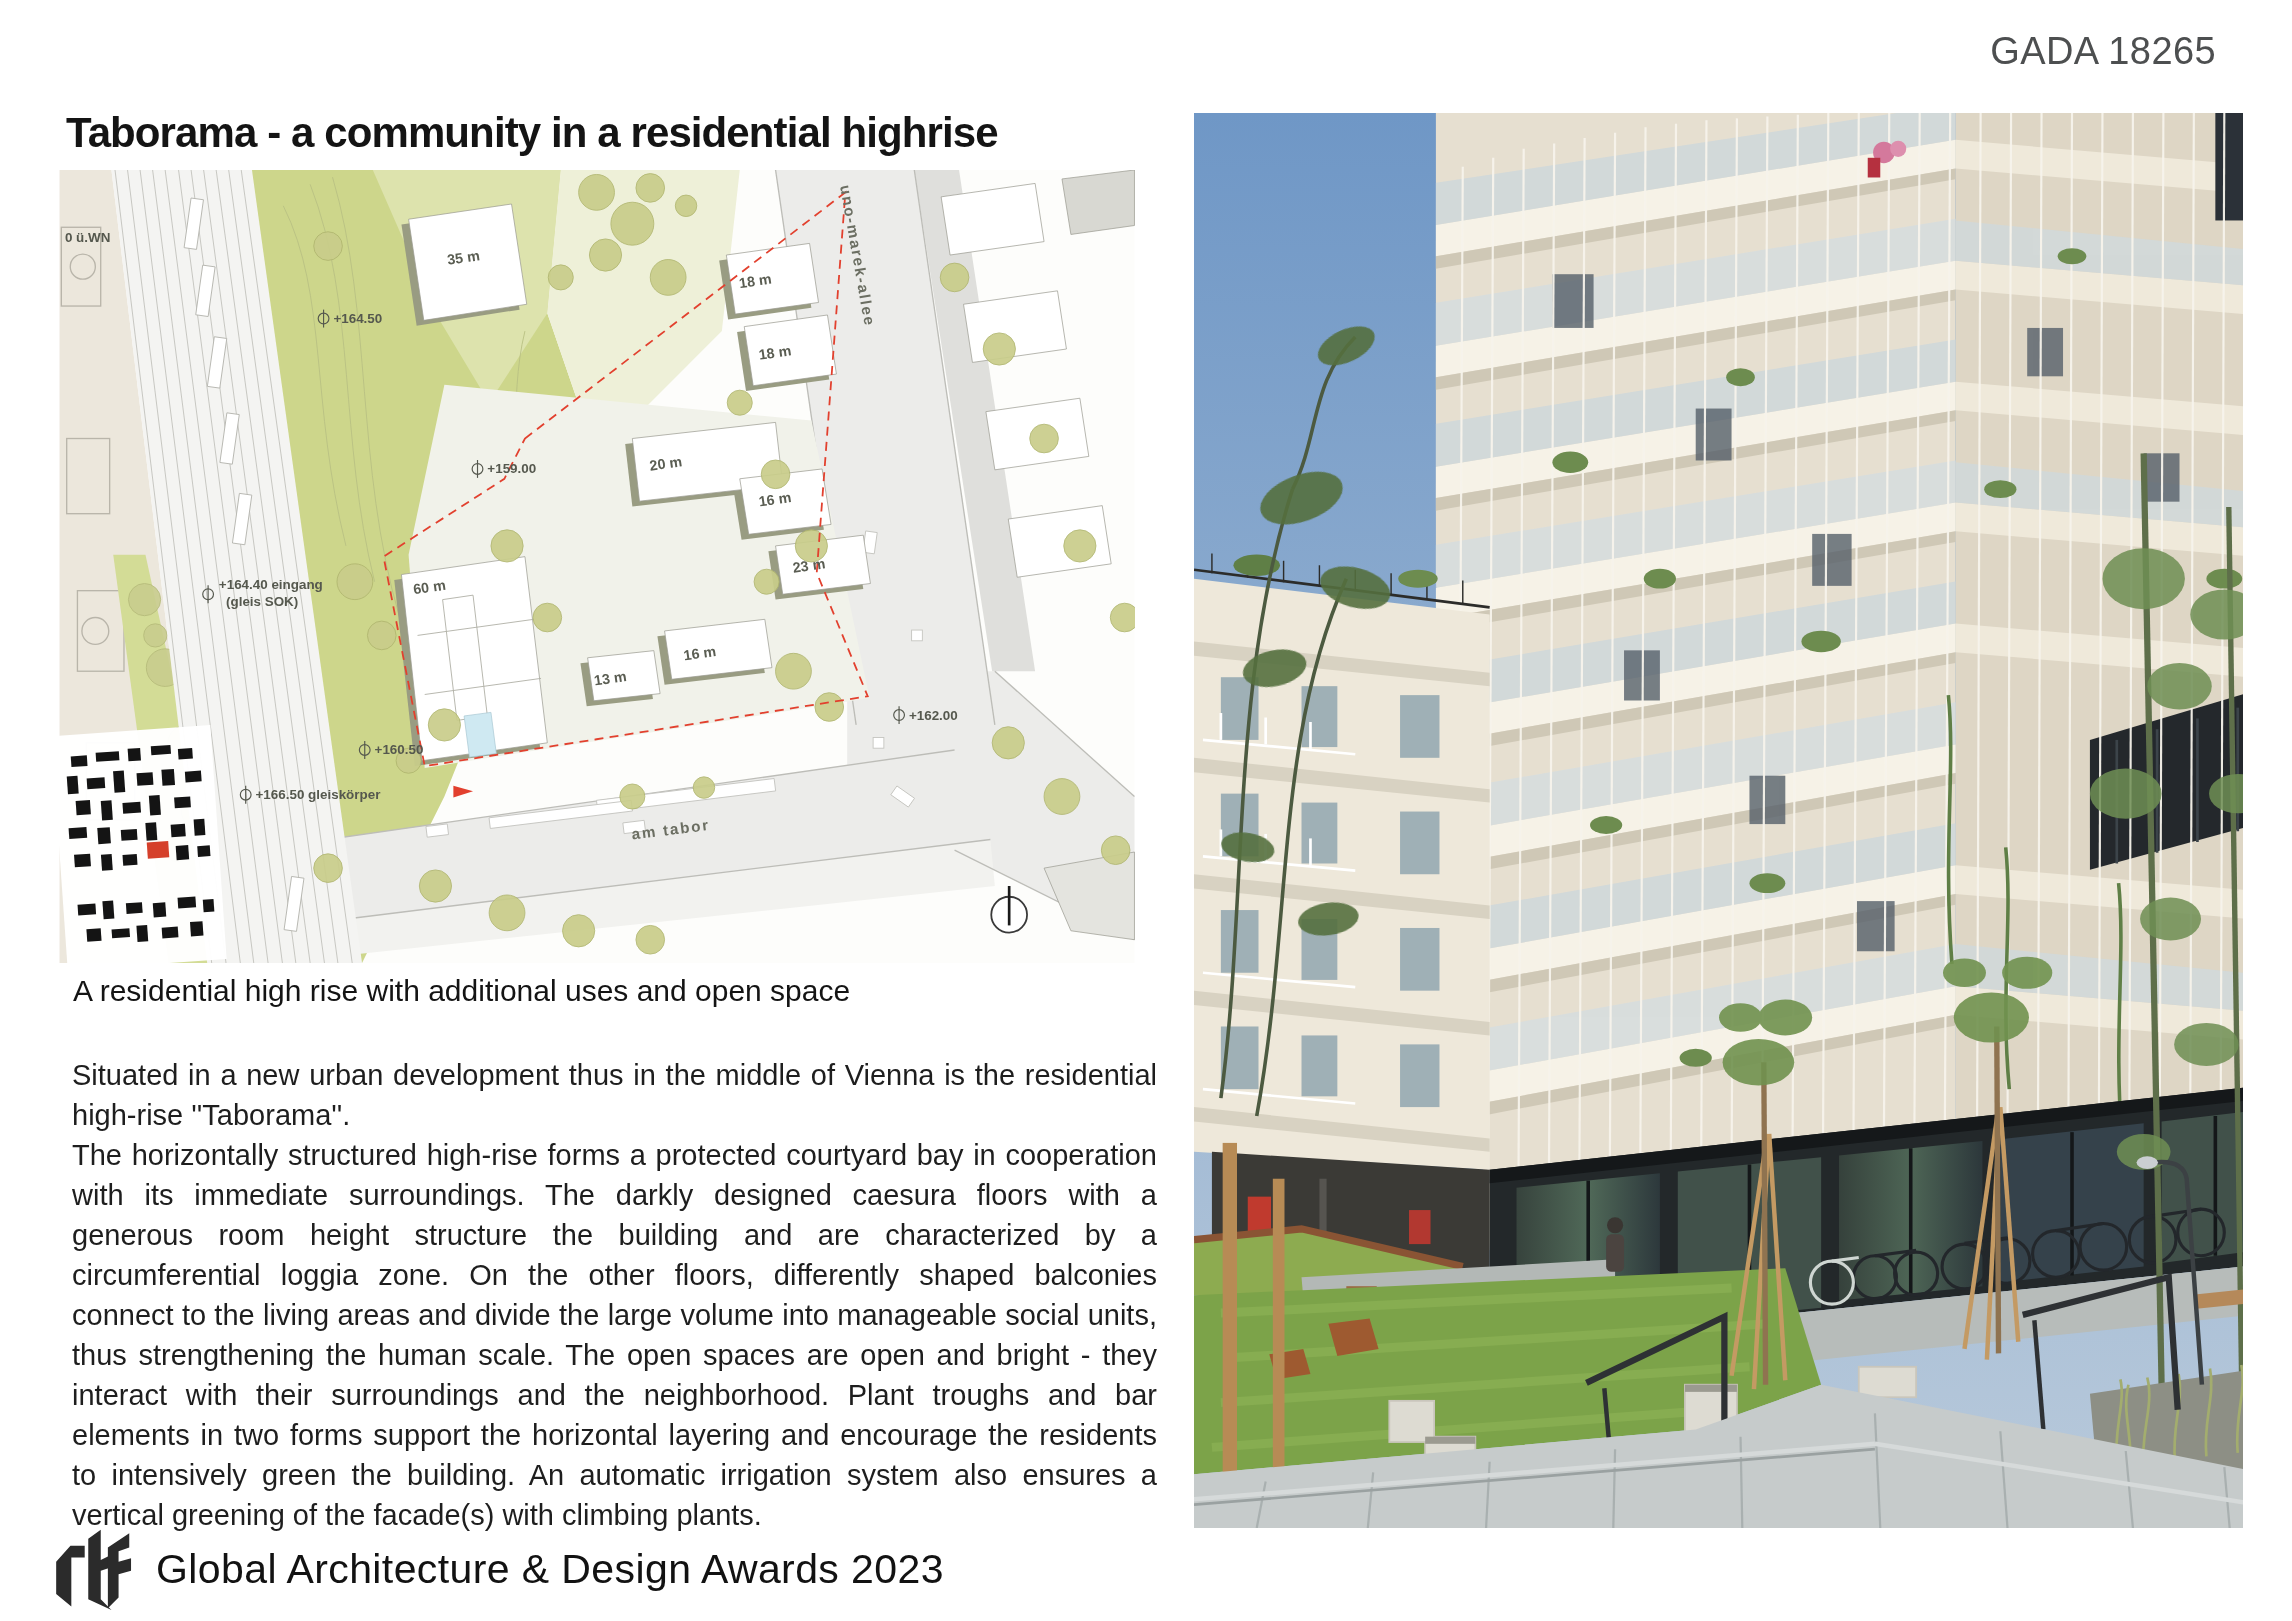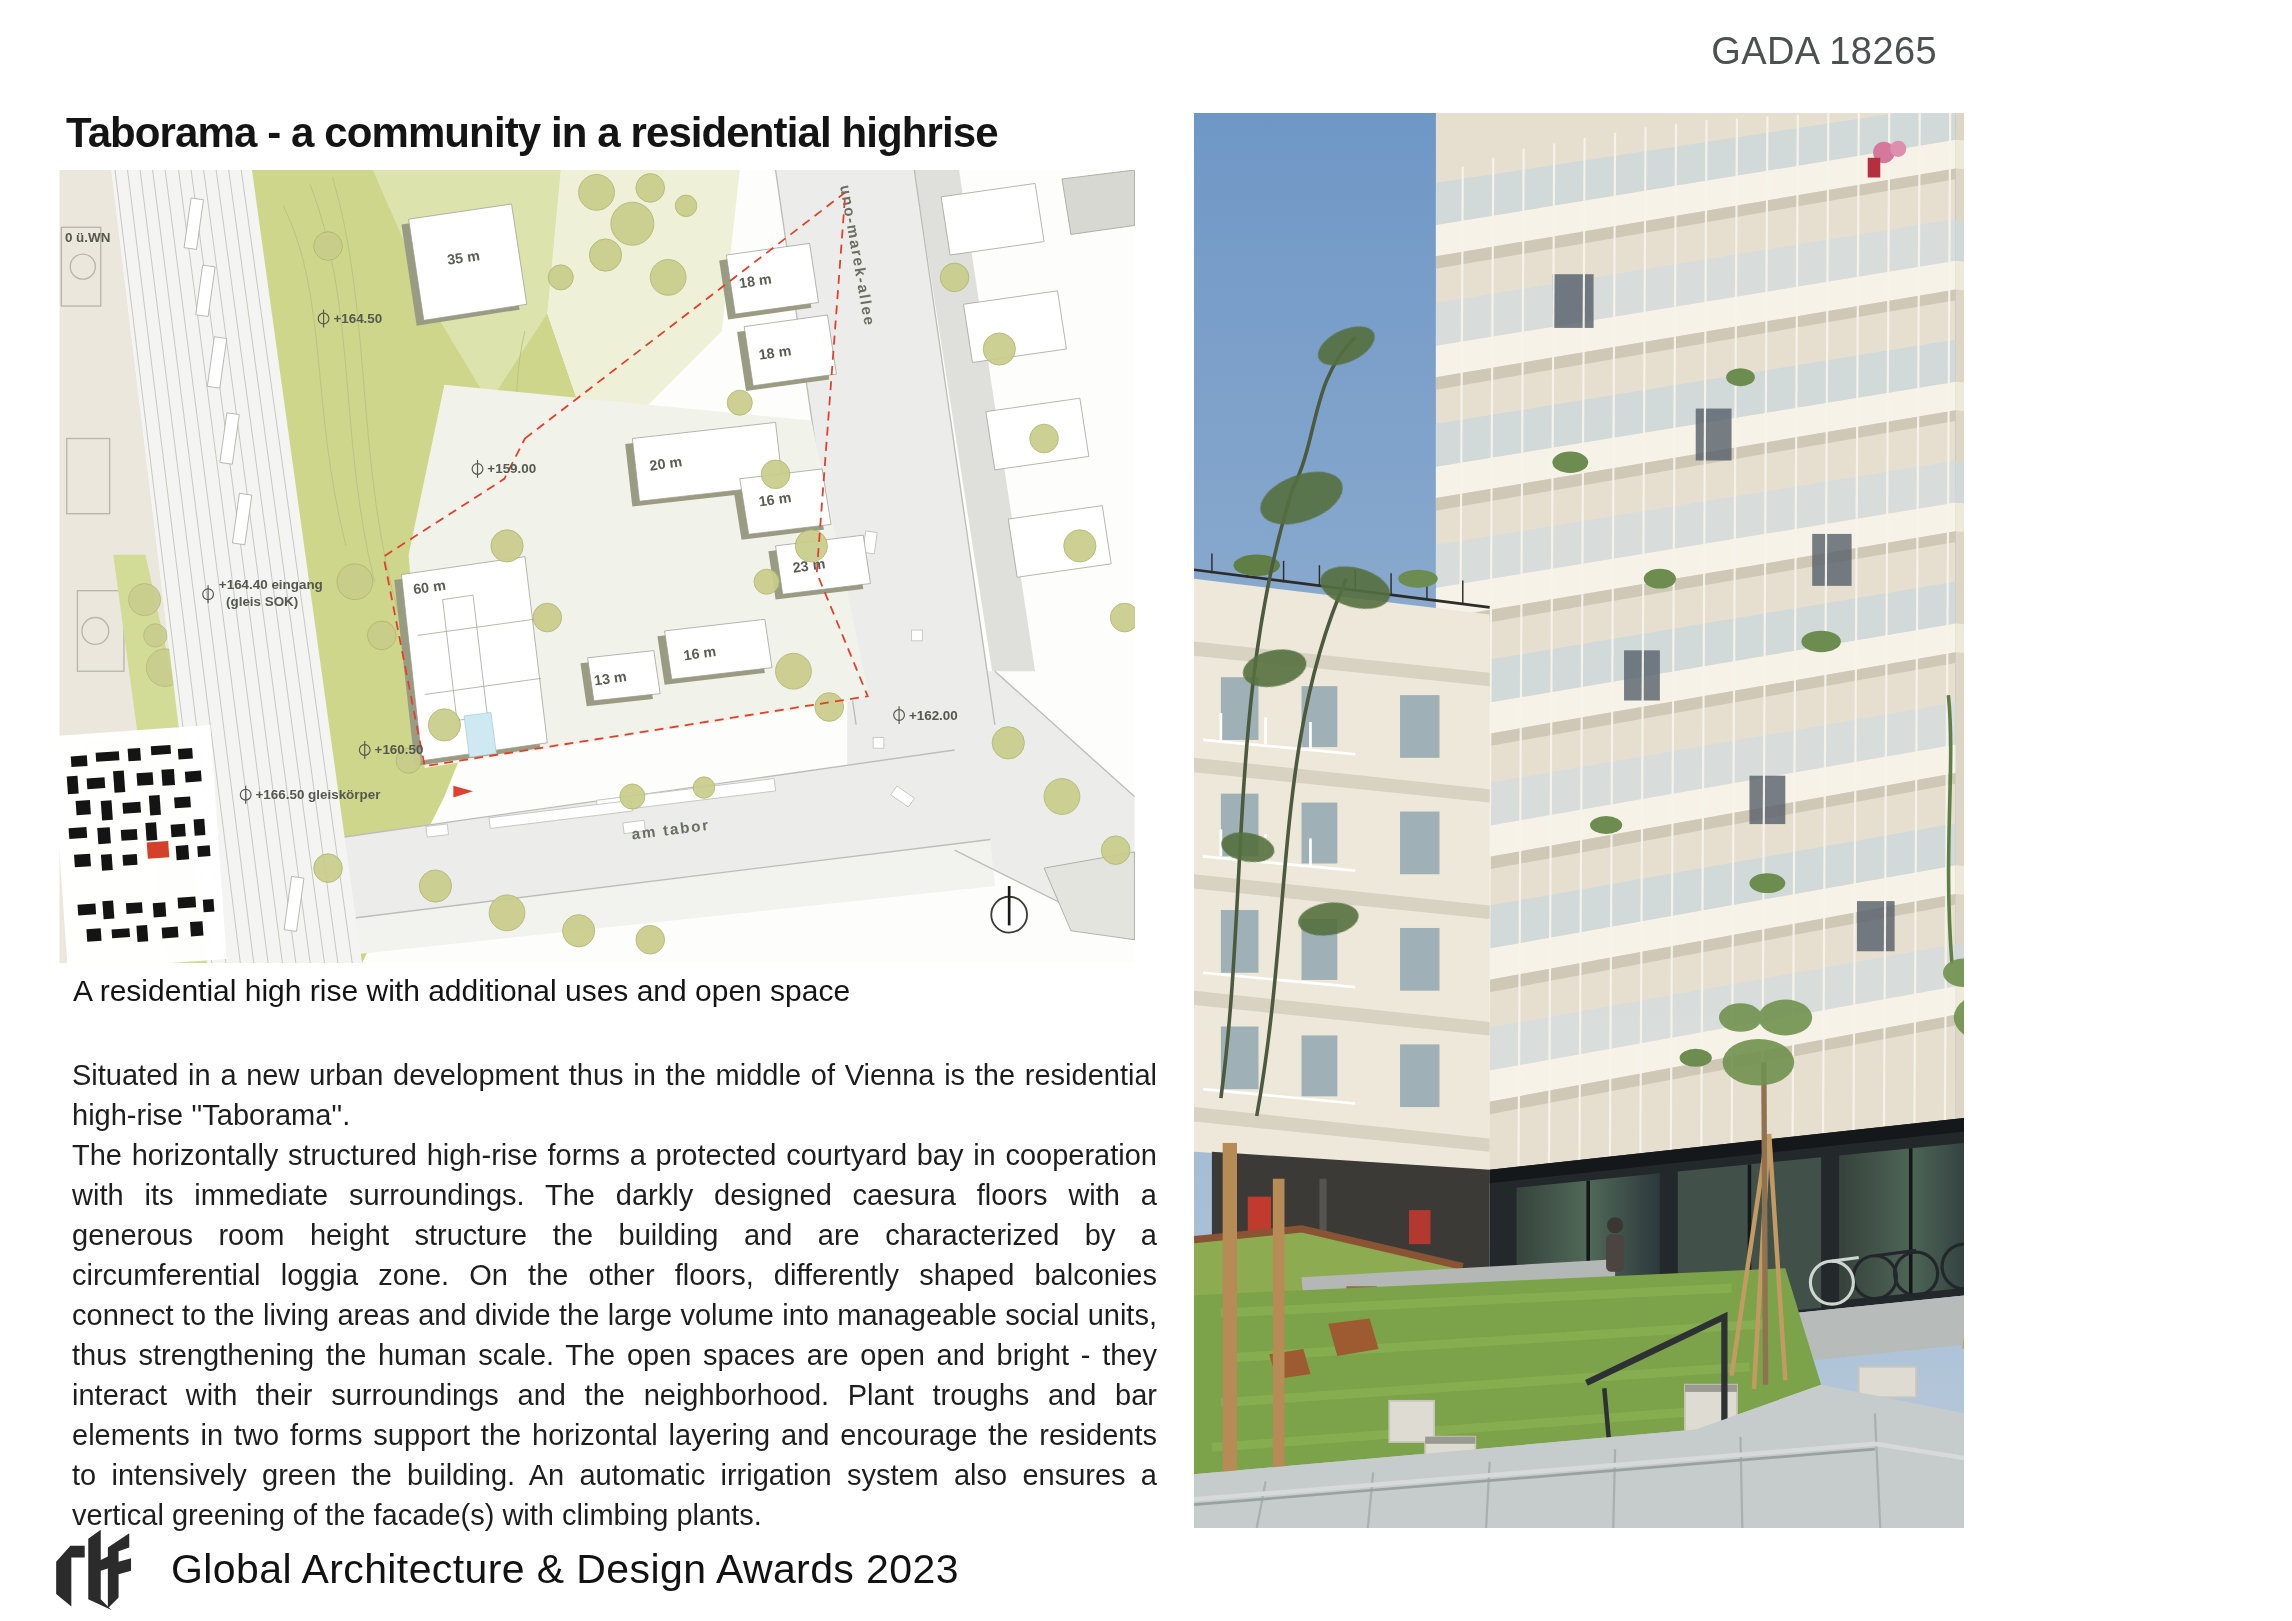--- a/index.html
+++ b/index.html
@@ -1,22 +1,22 @@
 <!DOCTYPE html>
 <html style="font-size:14.3px"><head>
 <meta charset="utf-8">
 <style>
   html,body{margin:0;padding:0;background:#ffffff;font-family:"Liberation Sans",sans-serif;}
-  .page{position:relative;width:1964px;height:1621px;background:#ffffff;overflow:hidden;}
+  .page{position:relative;width:2243px;height:1621px;background:#ffffff;overflow:hidden;}
   .gada{position:absolute;top:30px;right:27px;font-size:38px;color:#4d4f50;letter-spacing:0.4px;}
   .title{position:absolute;left:66px;top:109px;font-size:42px;font-weight:700;letter-spacing:-0.9px;color:#141414;white-space:nowrap;}
   .plan{position:absolute;left:59px;top:170px;width:1076px;height:793px;}
   .subtitle{position:absolute;left:73px;top:974px;font-size:30px;font-weight:400;color:#141414;white-space:nowrap;}
   .bodytext{position:absolute;left:72px;top:1055px;width:1085px;font-size:29px;line-height:40px;text-align:justify;color:#1e1e1e;}
-  .footer{position:absolute;left:56px;top:1528px;display:flex;align-items:center;gap:38px;}
+  .footer{position:absolute;left:56px;top:1528px;display:flex;align-items:center;gap:23px;}
   .footer-text{font-size:41px;color:#121212;letter-spacing:0.4px;white-space:nowrap;}
   .photo{position:absolute;left:1194px;top:113px;width:1076px;height:1415px;}
   svg text{font-family:"Liberation Sans",sans-serif;}
   .dim{font-size:16px;font-weight:700;fill:#5a5d52;}
   .elev{font-size:15px;font-weight:700;fill:#55584e;}
   .street{font-size:17px;font-weight:700;fill:#6b6e62;letter-spacing:2px;}
 </style>
 </head>
 <body>
 

